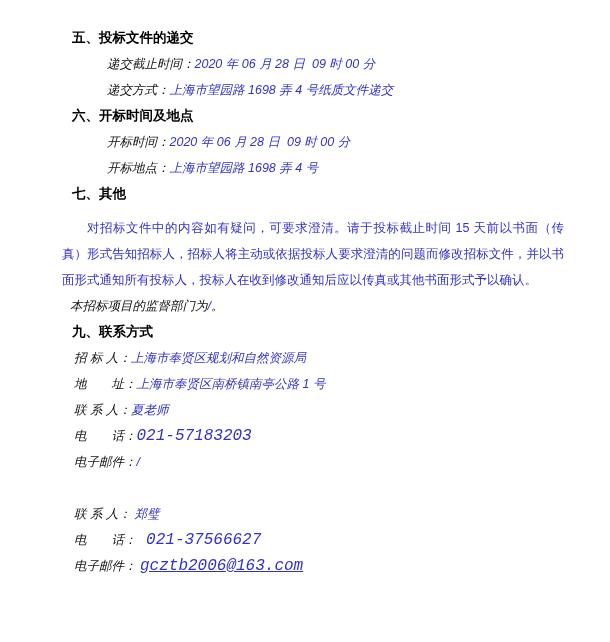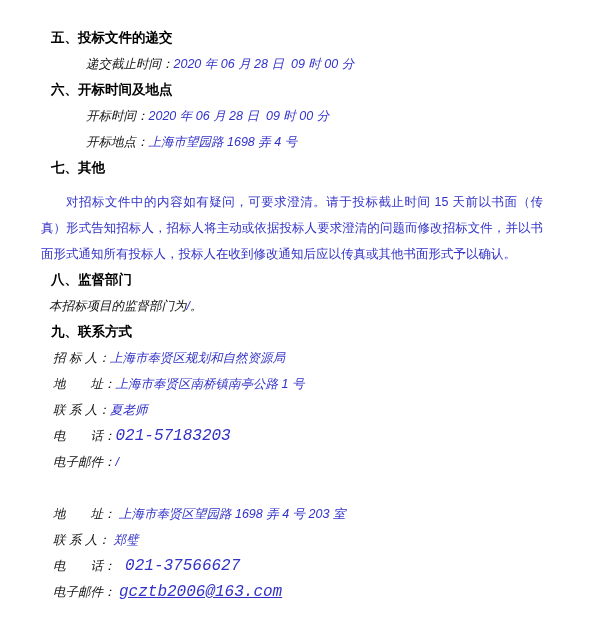--- a/index.html
+++ b/index.html
@@ -6,21 +6,21 @@
   * { margin: 0; padding: 0; box-sizing: border-box; }
   html, body {
     width: 610px; height: 642px;
     background: #ffffff;
     overflow: hidden;
     font-family: "Liberation Sans", sans-serif;
   }
   .page {
     width: 610px; height: 642px;
     background: #ffffff;
-    padding: 25px 55px 0 41px;
+    padding: 25px 55px 0 62px;
     color: var(--ink);
     font-size: 12.5px;
   }
   .h {
     font-weight: bold;
     font-size: 13.5px;
     color: #000000;
     margin-left: 10px;
     line-height: 26px;
     white-space: pre;
@@ -46,51 +46,50 @@
 </style>
 </head>
 <body>
 
 <div class="page">
 
   <div class="h">五、投标文件的递交</div>
 
   <div class="line sub"><span class="lab">递交截止时间：</span><span class="val">2020 年 06 月 28 日  09 时 00 分</span></div>
 
+  <div class="line sub"><span class="lab">递交方式：</span><span class="val">上海市望园路 1698 弄 4 号纸质文件递交</span></div>
 
   <div class="h">六、开标时间及地点</div>
 
   <div class="line sub"><span class="lab">开标时间：</span><span class="val">2020 年 06 月 28 日  09 时 00 分</span></div>
 
   <div class="line sub"><span class="lab">开标地点：</span><span class="val">上海市望园路 1698 弄 4 号</span></div>
 
   <div class="h">七、其他</div>
 
   <div class="para">对招标文件中的内容如有疑问，可要求澄清。请于投标截止时间 15 天前以书面（传真）形式告知招标人，招标人将主动或依据投标人要求澄清的问题而修改招标文件，并以书面形式通知所有投标人，投标人在收到修改通知后应以传真或其他书面形式予以确认。</div>
 
-  <div class="h">八、监督部门</div>
 
   <div class="line s8line"><span class="lab">本招标项目的监督部门为</span><span class="val">/</span><span class="lab">。</span></div>
 
   <div class="h">九、联系方式</div>
 
   <div class="line contact"><span class="lab">招 标 人：</span><span class="val">上海市奉贤区规划和自然资源局</span></div>
 
   <div class="line contact"><span class="lab">地　　址：</span><span class="val">上海市奉贤区南桥镇南亭公路 1 号</span></div>
 
   <div class="line contact"><span class="lab">联 系 人：</span><span class="val">夏老师</span></div>
 
   <div class="line contact"><span class="lab">电　　话：</span><span class="val mono">021-57183203</span></div>
 
   <div class="line contact"><span class="lab">电子邮件：</span><span class="val">/</span></div>
 
   <div class="gap"></div>
 
 
-  <div class="line contact"><span class="lab">地　　址：</span><span class="val"> 上海市奉贤区望园路 1698 弄 4 号 203 室</span></div>
 
   <div class="line contact"><span class="lab">联 系 人：</span><span class="val"> 郑璧</span></div>
 
   <div class="line contact"><span class="lab">电　　话：</span><span class="val mono"> 021-37566627</span></div>
 
   <div class="line contact"><span class="lab">电子邮件：</span><span class="lab"> </span><span class="val mono email-link">gcztb2006@163.com</span></div>
 
 </div>
 
 </body></html>

